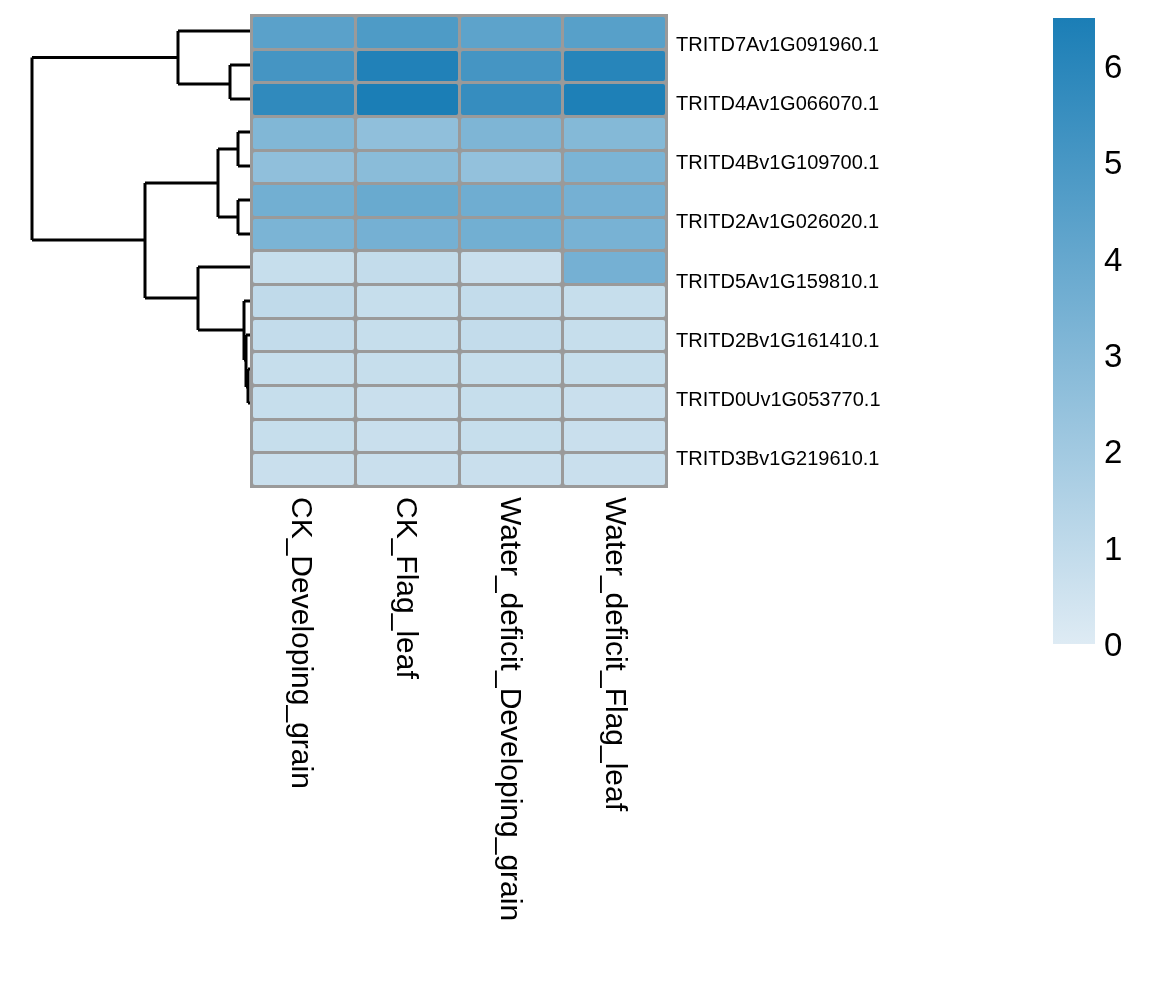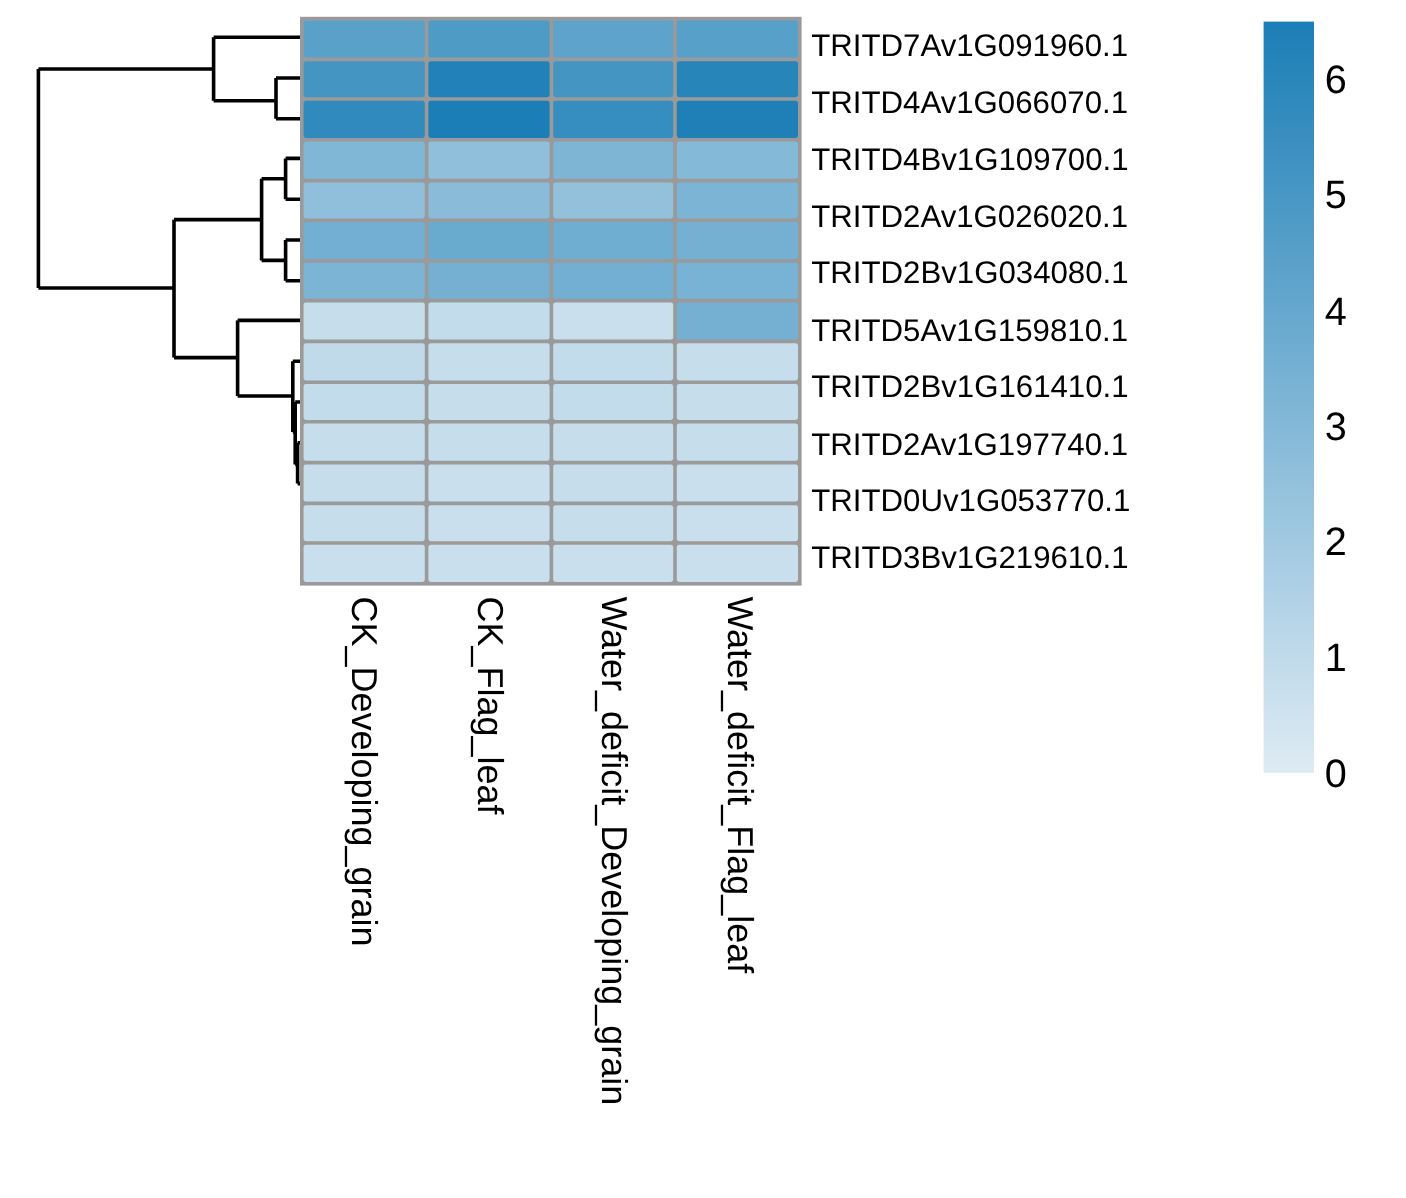--- a/index.html
+++ b/index.html
@@ -42,21 +42,21 @@
     left: 676px;
     top: 14px;
     height: 474px;
     display: flex;
     flex-direction: column;
   }
   .row-label {
     flex: 1 1 0;
     display: flex;
     align-items: center;
-    font-size: 26px;
+    font-size: 20px;
     line-height: 1;
     color: #000000;
     white-space: nowrap;
     text-align: center;
   }
   .col-label {
     position: absolute;
     top: 497px;
     transform-origin: 0 0;
     transform: rotate(90deg);
@@ -186,24 +186,22 @@
       <div class="heatmap-cell" style="background: rgb(201, 223, 237);"></div>
       <div class="heatmap-cell" style="background: rgb(201, 223, 237);"></div>
       <div class="heatmap-cell" style="background: rgb(201, 223, 237);"></div>
     </div>
 
   <div class="row-labels" id="row-labels">
       <div class="row-label">TRITD7Av1G091960.1</div>
       <div class="row-label">TRITD4Av1G066070.1</div>
       <div class="row-label">TRITD4Bv1G109700.1</div>
       <div class="row-label">TRITD2Av1G026020.1</div>
-      <div class="row-label">TRITD2Bv1G034080.1</div>
       <div class="row-label">TRITD5Av1G159810.1</div>
       <div class="row-label">TRITD2Bv1G161410.1</div>
-      <div class="row-label">TRITD2Av1G197740.1</div>
       <div class="row-label">TRITD0Uv1G053770.1</div>
       <div class="row-label">TRITD3Bv1G219610.1</div>
     </div>
 
   <div id="col-labels">
       <div class="col-label" style="left: 317px;">CK_Developing_grain</div>
       <div class="col-label" style="left: 421.5px;">CK_Flag_leaf</div>
       <div class="col-label" style="left: 526px;">Water_deficit_Developing_grain</div>
       <div class="col-label" style="left: 630.5px;">Water_deficit_Flag_leaf</div>
     </div>

